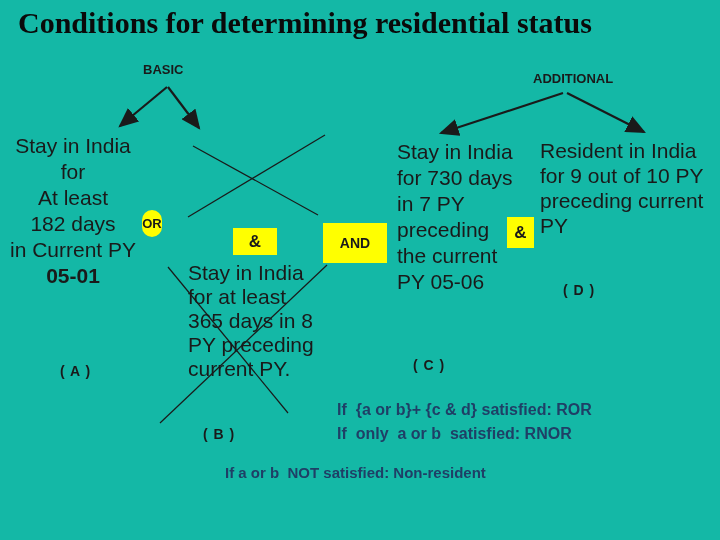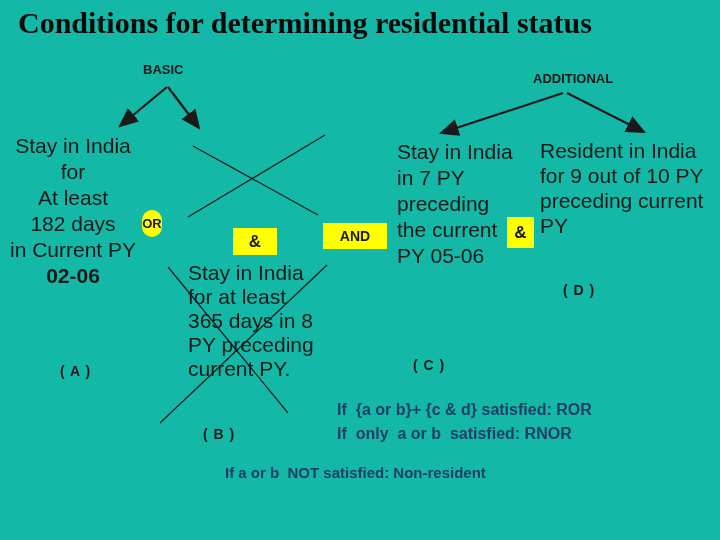--- a/index.html
+++ b/index.html
@@ -51,42 +51,43 @@
       <line x1="168" y1="267" x2="288" y2="413"></line>
     </g>
   </svg>
 
   <div class="cond center lh26" style="left:2px;top:133px;width:142px;">
     <div>Stay in India</div>
     <div>for</div>
     <div>At least</div>
     <div>182 days</div>
     <div>in Current PY</div>
-    <div class="bold">02-06</div>
+    <div class="bold">05-01</div>
   </div>
   <span class="tag" style="left:60px;top:363px;">( A )</span>
 
   <div class="hl" style="left:142px;top:210px;width:20px;height:27px;font-size:13px;border-radius:11px;">OR</div>
 
 
   <div class="hl" style="left:233px;top:228px;width:44px;height:27px;font-size:17px;">&amp;</div>
 
   <div class="cond lh24" style="left:188px;top:261px;">
     <div>Stay in India</div>
     <div>for at least</div>
     <div>365 days in 8</div>
     <div>PY preceding</div>
     <div>current PY.</div>
   </div>
   <span class="tag" style="left:203px;top:426px;">( B )</span>
 
-  <div class="hl" style="left:323px;top:223px;width:64px;height:26px;font-size:14px;">AND</div>
+  <div class="hl" style="left:323px;top:223px;width:64px;height:40px;font-size:14px;">AND</div>
 
   <div class="cond lh26" style="left:397px;top:139px;">
     <div>Stay in India</div>
+    <div>for 730 days</div>
     <div>in 7 PY</div>
     <div>preceding</div>
     <div>the current</div>
     <div>PY 05-06</div>
   </div>
   <span class="tag" style="left:413px;top:357px;">( C )</span>
 
   <div class="hl" style="left:507px;top:217px;width:27px;height:31px;font-size:17px;">&amp;</div>
 
   <div class="cond lh25" style="left:540px;top:138px;">

